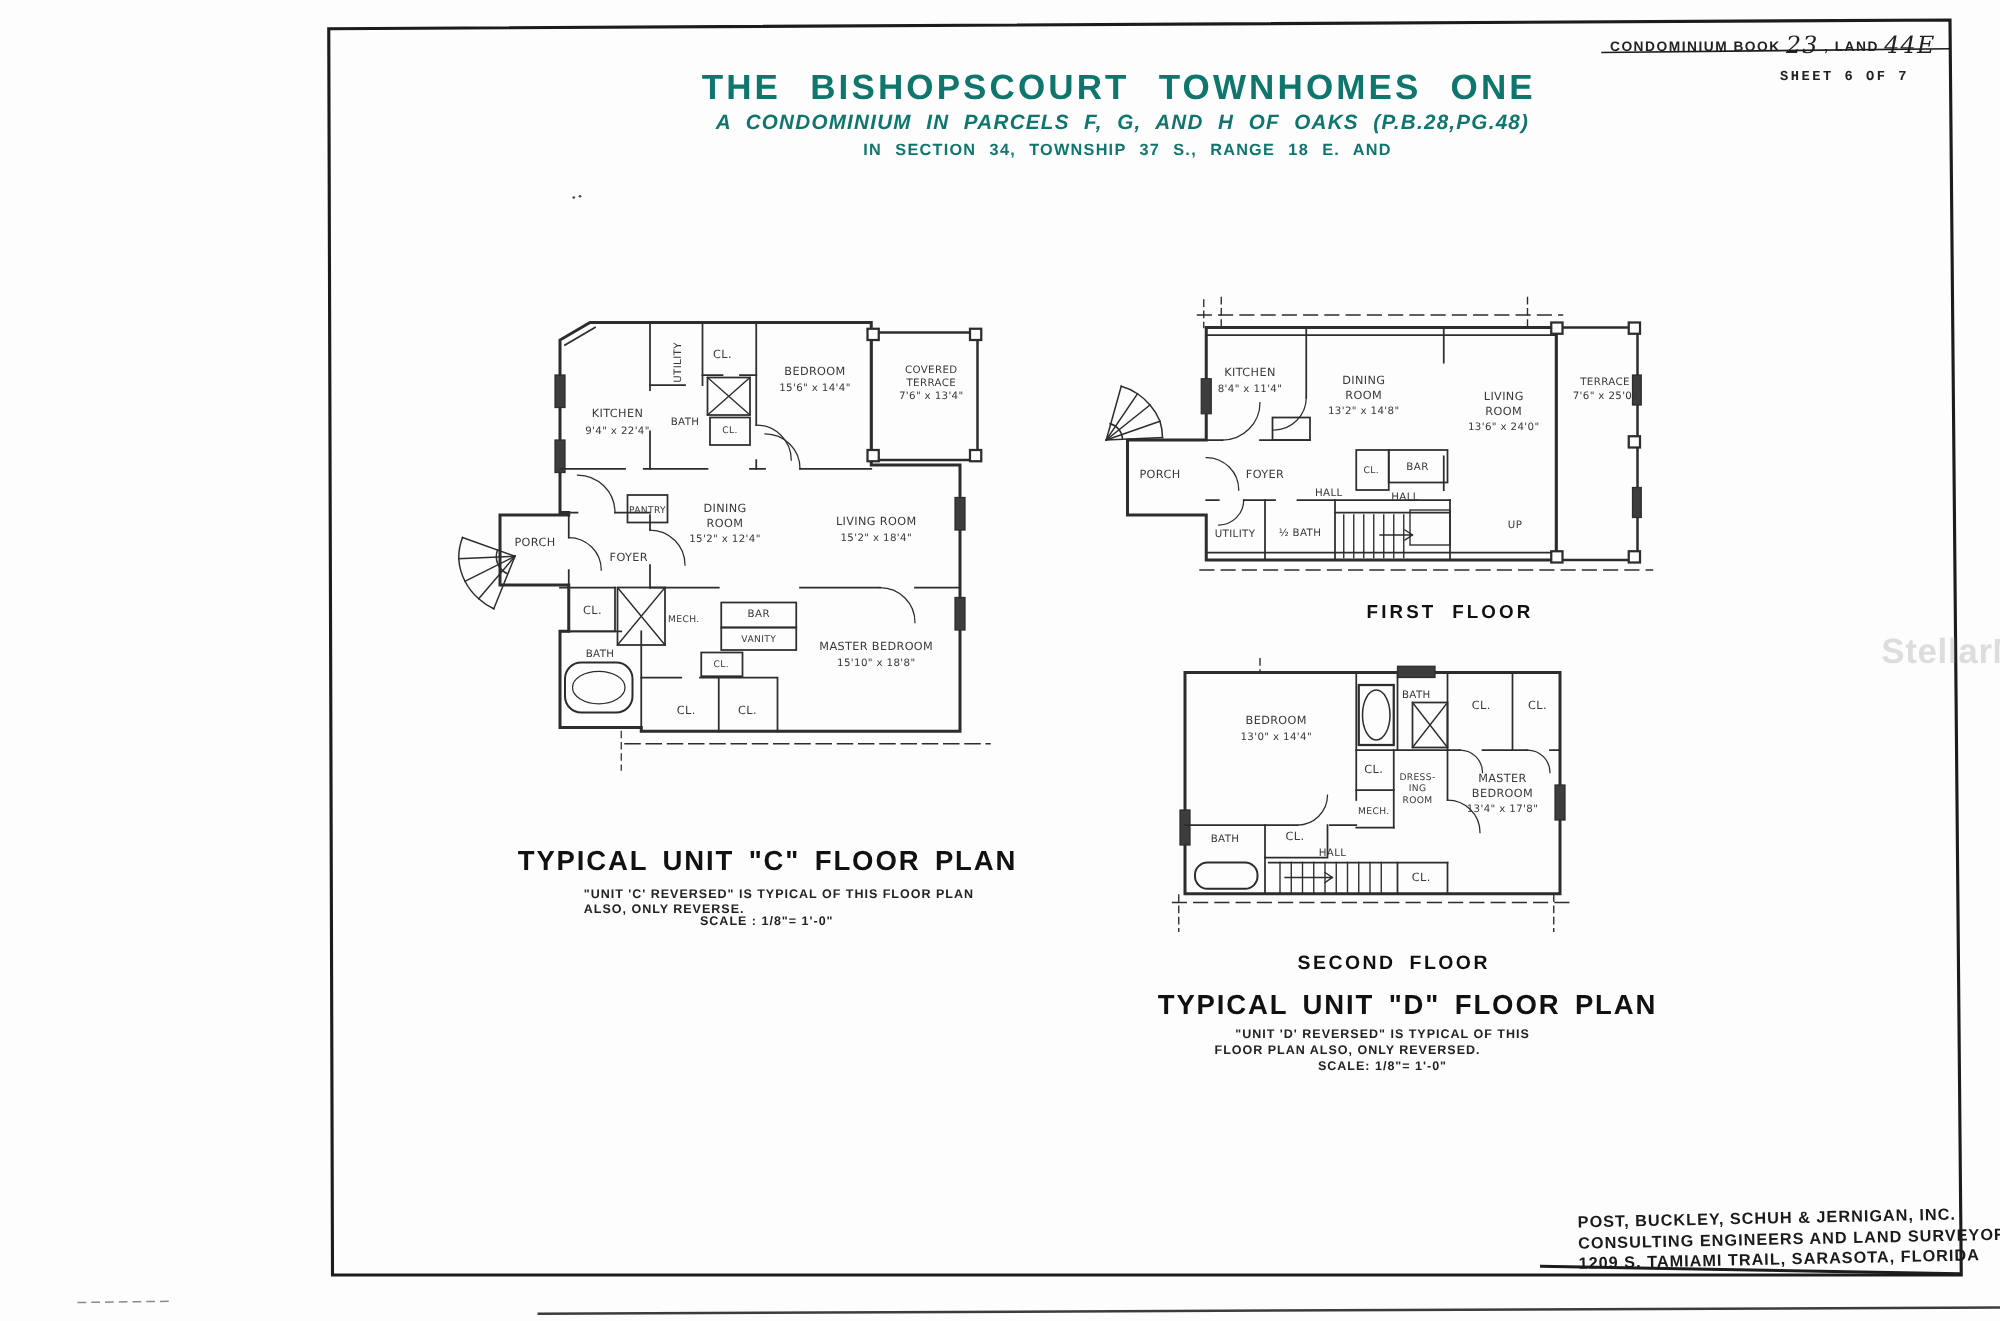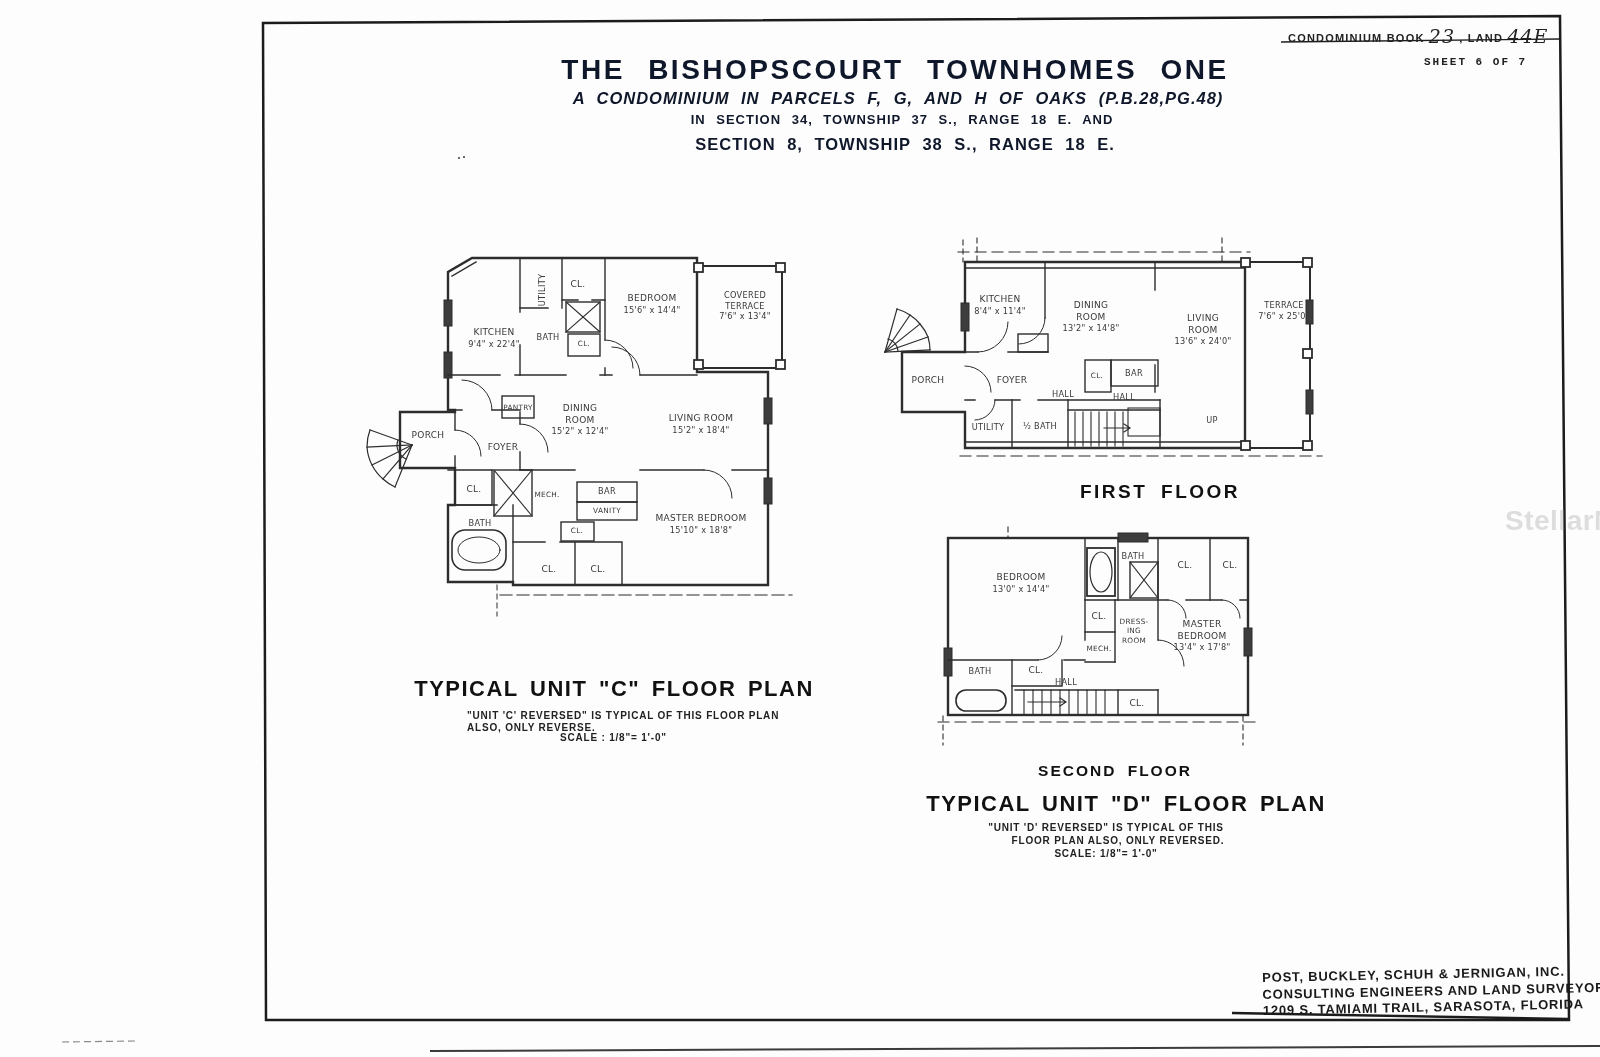--- a/index.html
+++ b/index.html
@@ -11,21 +11,21 @@
       font-size:9px;line-height:1.3;color:#383838;letter-spacing:.3px;white-space:nowrap;text-align:center;}
   .rl span{display:block;}
   .rl .dim{font-size:8.2px;}
   .rl.tiny{font-size:7.3px;}
   .rl.sm{font-size:8.2px;}
   .rl.vert{transform:translate(-50%,-50%) rotate(-90deg);}
   
   .cap{position:absolute;transform:translateX(-50%);font-weight:bold;color:#111;white-space:nowrap;}
   .note{position:absolute;font-size:10px;font-weight:bold;letter-spacing:.8px;color:#222;line-height:1.15;white-space:nowrap;}
   .note.center{transform:translateX(-50%);text-align:center;}
-  .t{position:absolute;transform:translateX(-50%);font-weight:bold;color:#0f172a;white-space:nowrap;}
+  .t{position:absolute;transform:translateX(-50%);font-weight:bold;color:#0f766e;white-space:nowrap;}
   .hdr{position:absolute;font-size:11px;font-weight:bold;letter-spacing:1.2px;color:#222;white-space:nowrap;}
   .hand{font-family:"DejaVu Serif",serif;font-style:italic;font-weight:normal;font-size:19px;letter-spacing:1px;position:relative;top:1px;margin-top:44px;}
   .firm{position:absolute;left:1262px;top:970px;font-size:13px;font-weight:bold;letter-spacing:.8px;
         line-height:16.5px;color:#1a1a1a;transform:rotate(-1.2deg);transform-origin:left top;white-space:nowrap;}
   .watermark{position:absolute;left:1505px;top:505px;font-size:28px;font-weight:bold;
              color:rgba(150,150,150,.30);letter-spacing:.5px;}
 </style>
 </head>
 <body>
 
@@ -45,21 +45,20 @@
     <span>CONDOMINIUM BOOK</span>
     <span class="hand">23</span>
     <span>, LAND</span>
     <span class="hand">44E</span>
   </div>
   <div class="hdr" style="left:1424px;top:56px;letter-spacing:2px;font-family:Liberation Mono, monospace;">SHEET 6 OF 7</div>
 
   <div class="t" style="left:895px;top:54px;font-size:28px;letter-spacing:2.5px;word-spacing:13px;">THE BISHOPSCOURT TOWNHOMES ONE</div>
   <div class="t" style="left:898px;top:89px;font-size:16.5px;letter-spacing:1px;word-spacing:6px;font-style:italic;">A CONDOMINIUM IN PARCELS F, G, AND H OF OAKS (P.B.28,PG.48)</div>
   <div class="t" style="left:902px;top:112px;font-size:13px;letter-spacing:1px;word-spacing:6px;">IN SECTION 34, TOWNSHIP 37 S., RANGE 18 E. AND</div>
-  <div class="t" style="left:905px;top:135px;font-size:16.5px;letter-spacing:1px;word-spacing:6px;">SECTION 8, TOWNSHIP 38 S., RANGE 18 E.</div>
 
   <svg style="left:355px;top:245px" width="445" height="375" viewBox="355 245 445 375">
     <g stroke="#2d2d2d" fill="none" stroke-width="1.4" stroke-linecap="square">
       <path stroke-width="2.4" d="M 472,258 L 697,258 L 697,372 L 768,372 L 768,585 L 513,585 L 513,582 L 448,582 L 448,505 L 455,505 L 455,468 L 400,468 L 400,412 L 455,412 L 455,410 L 448,410 L 448,272 Z"></path>
       <line x1="452" y1="276" x2="476" y2="262"></line>
       <rect x="697" y="266" width="85" height="102" stroke-width="2"></rect>
       <rect x="694" y="263" width="9" height="9" fill="#fff" stroke-width="1.8"></rect>
       <rect x="776" y="263" width="9" height="9" fill="#fff" stroke-width="1.8"></rect>
       <rect x="694" y="360" width="9" height="9" fill="#fff" stroke-width="1.8"></rect>
       <rect x="776" y="360" width="9" height="9" fill="#fff" stroke-width="1.8"></rect>
@@ -278,21 +277,21 @@
   <div class="rl sm" style="left:988px;top:427px">
       <span>UTILITY</span>
     </div>
   <div class="rl sm" style="left:1040px;top:426px">
       <span>½ BATH</span>
     </div>
   <div class="rl sm" style="left:1212px;top:420px">
       <span>UP</span>
     </div>
 
-  <div class="cap" style="left:1160px;top:481px;font-size:19px;letter-spacing:2.5px;word-spacing:6px;">FIRST FLOOR</div>
+  <div class="cap" style="left:1160px;top:481px;font-size:15px;letter-spacing:2.5px;word-spacing:6px;">FIRST FLOOR</div>
 
   <svg style="left:928px;top:520px" width="332" height="235" viewBox="928 520 332 235">
     <g stroke="#2d2d2d" fill="none" stroke-width="1.4" stroke-linecap="square">
       <rect x="948" y="538" width="300" height="177" stroke-width="2.4"></rect>
       <rect x="1118" y="533" width="30" height="9" fill="#3d3d3d" stroke-width="1"></rect>
       <rect x="944" y="648" width="8" height="28" fill="#3d3d3d" stroke-width="1"></rect>
       <rect x="1244" y="628" width="8" height="28" fill="#3d3d3d" stroke-width="1"></rect>
       <path stroke-width="1.1" stroke-dasharray="11,6" d="M 938,722 L 1256,722"></path>
       <path stroke-width="1.1" stroke-dasharray="5,4" d="M 943,716 L 943,745 M 1243,716 L 1243,745 M 1008,527 L 1008,538"></path>
 
@@ -360,21 +359,21 @@
       <span>HALL</span>
     </div>
   <div class="rl" style="left:1137px;top:704px">
       <span>CL.</span>
     </div>
 
   <div class="cap" style="left:1115px;top:762px;font-size:15.5px;letter-spacing:2px;word-spacing:5px;">SECOND FLOOR</div>
 
   <div class="cap" style="left:1126px;top:791px;font-size:22px;letter-spacing:1.5px;word-spacing:4px;">TYPICAL UNIT "D" FLOOR PLAN</div>
   <div class="note center" style="left:1106px;top:822px;">"UNIT 'D' REVERSED" IS TYPICAL OF THIS</div>
-  <div class="note center" style="left:1118px;top:835px;">FLOOR PLAN ALSO, ONLY REVERSED.</div>
+  <div class="note center" style="left:1078px;top:835px;">FLOOR PLAN ALSO, ONLY REVERSED.</div>
   <div class="note center" style="left:1106px;top:848px;">SCALE: 1/8"= 1'-0"</div>
 
   <div class="firm">
     <span style="display:block">POST, BUCKLEY, SCHUH &amp; JERNIGAN, INC.</span>
     <span style="display:block">CONSULTING ENGINEERS AND LAND SURVEYORS</span>
     <span style="display:block">1209 S. TAMIAMI TRAIL, SARASOTA, FLORIDA</span>
   </div>
 
   <div class="watermark">StellarMLS</div>
 

